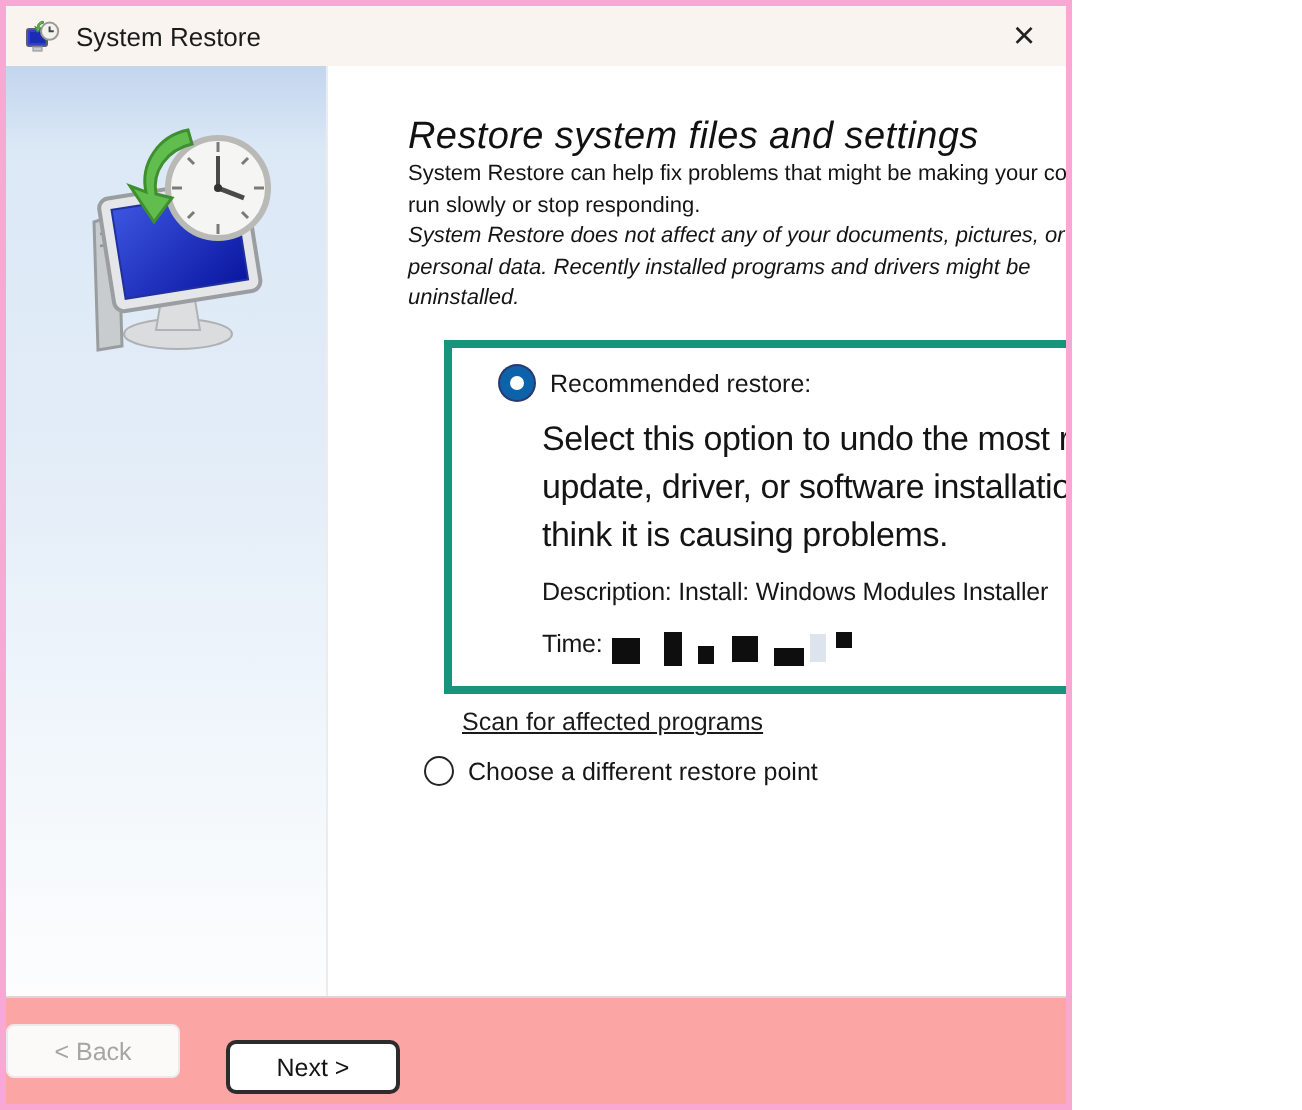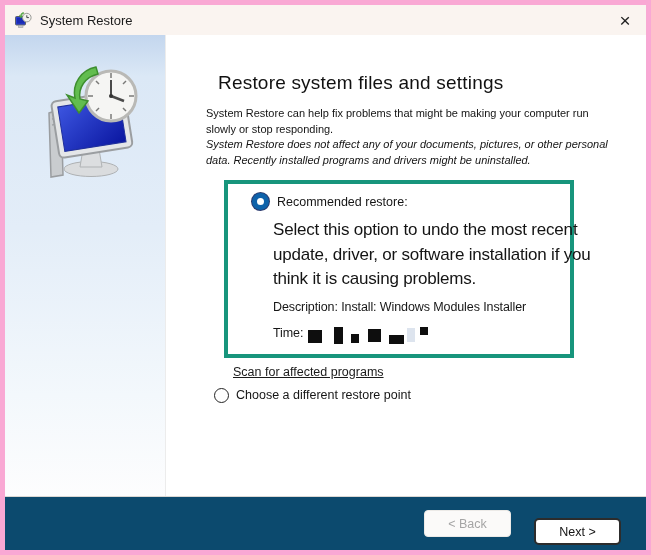--- a/index.html
+++ b/index.html
@@ -1,18 +1,18 @@
 <!DOCTYPE html>
 <html><head>
 <meta charset="utf-8">
 <style>
   html,body { margin:0; padding:0; background:#ffffff; }
   .window {
-    width:651px; height:555px; box-sizing:border-box;
-    border:5px solid #f9a8d4;
+    width:536px; height:555px; box-sizing:border-box;
+    border:3px solid #f9a8d4;
     font-family:"Liberation Sans", sans-serif;
     display:flex; flex-direction:column;
     background:#fff; overflow:hidden;
     color:#161616;
   }
   
   .titlebar {
     flex:0 0 30px; height:30px; background:#faf4f0;
     display:flex; align-items:center; padding:0 8px 0 10px;
   }
@@ -26,21 +26,21 @@
   .bodyrow { flex:1 1 auto; display:flex; min-height:0; }
   .sidebar {
     flex:0 0 160px; width:160px;
     background:linear-gradient(180deg,#c3d6ee 0%, #dbe8f6 9%, #e3edf8 42%, #f3f8fc 78%, #fdfdfe 100%);
     border-right:1px solid #ececec;
     display:flex; justify-content:center; align-items:flex-start;
   }
   .sidebar svg { margin-top:28px; }
   .content { flex:1 1 auto; background:#fff; padding:25px 38px 0 40px; }
   .content h1 {
-    margin:12px; font-size:19px; font-weight:400; color:#111; letter-spacing:0.2px;
+    margin:0; font-size:19px; font-weight:400; color:#111; letter-spacing:0.2px;font-style:italic;
   }
   p.intro {
     font-size:11px; line-height:1.42; max-width:412px; color:#141414;
     margin:0;
   }
   .intro1 { margin-top:27px; }
   .intro2 { margin-top:19px;font-style:italic; }
   
   .option-box {
     margin:12px 0 0 18px; width:350px; box-sizing:border-box;
@@ -70,22 +70,22 @@
   .redact { display:flex; align-items:flex-start; }
   .redact span { display:inline-block; }
   
   .scan-link {
     display:inline-block; margin:7px 0 0 27px; font-size:12.5px;
     color:#1a1a1a; text-decoration:underline; cursor:pointer;
   }
   .choose-row { margin:8px 0 0 8px; display:flex; align-items:center; font-size:12.5px; }
   
   .footer {
-    flex:0 0 53px; background:#0c4a6e; border-top:1px solid #dbd8d4;
-    display:flex; align-items:center; justify-content:flex-end; padding-right:9px;
+    flex:0 0 53px; background:#fca5a5; border-top:1px solid #dbd8d4;
+    display:flex; align-items:center; padding-right:9px;
   }
   .btn {
     width:87px; height:27px; font-size:12.5px;
     font-family:"Liberation Sans", sans-serif;
     display:flex; align-items:center; justify-content:center; box-sizing:border-box;
   }
   .btn-back {
     color:#a5a5a5; background:#fbfaf9; border:1px solid #eceae7;
     border-radius:4px; margin-right:23px;
   }

